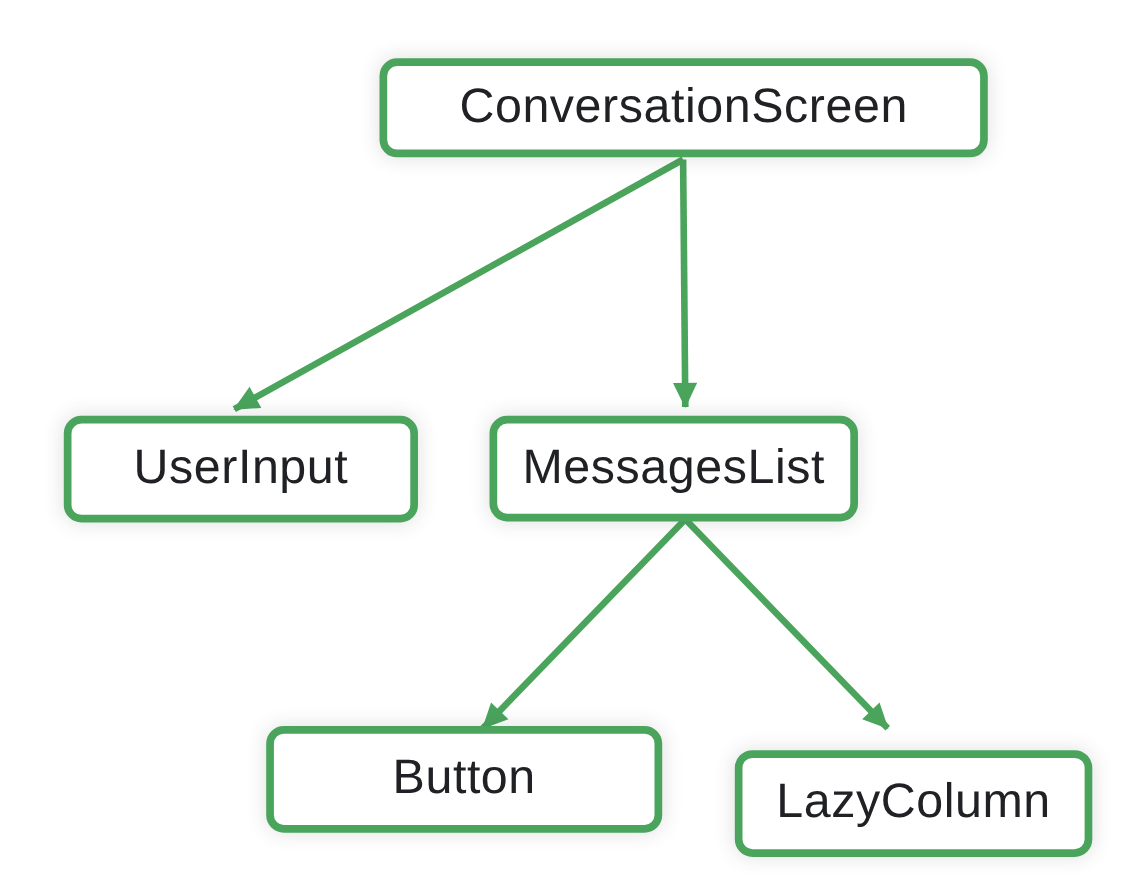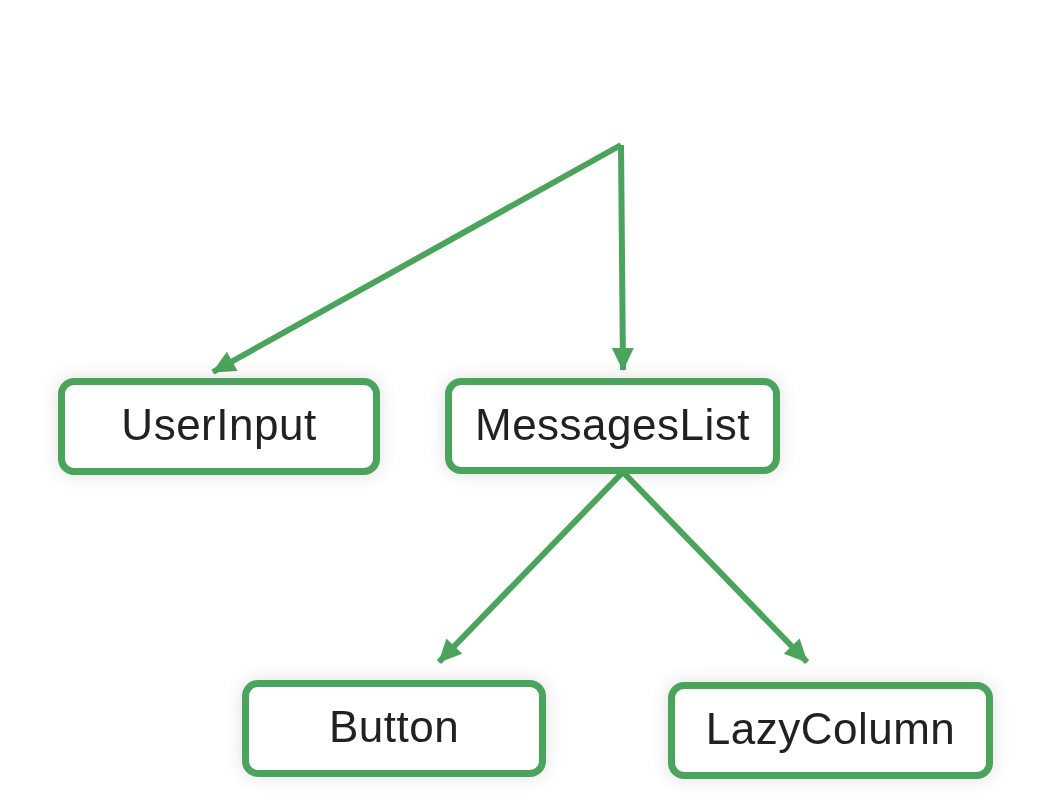--- a/index.html
+++ b/index.html
@@ -50,41 +50,44 @@
     font-size: 44px;
     letter-spacing: 0.5px;
     white-space: nowrap;
     line-height: 1;
     padding-bottom: 3px;
   }
   
   .node-conversationscreen { left: 345px; top: 53px;  width: 553px; height: 90px; }
   .node-userinput          { left: 58px;  top: 378px; width: 322px; height: 97px; }
   .node-messageslist       { left: 445px; top: 378px; width: 335px; height: 96px; }
-  .node-button             { left: 242px; top: 680px; width: 304px; height: 97px; }
+  .node-button             { left: 242px; top: 660px; width: 360px; height: 97px; }
   .node-lazycolumn         { left: 668px; top: 668px; width: 325px; height: 97px; margin-top: 14px; }
 </style>
 </head>
 <body>
 
 <div class="canvas">
 
   <svg class="edges" viewBox="0 0 1040 802" xmlns="http://www.w3.org/2000/svg">
     <defs>
       <marker id="arrow" markerUnits="userSpaceOnUse" markerWidth="28" markerHeight="26" refX="23" refY="12" orient="auto">
         <path class="arrowhead-fill" d="M1,1 L24,12 L1,23 Z"></path>
       </marker>
     </defs>
 
     <line class="edge" x1="621" y1="145" x2="213" y2="372" marker-end="url(#arrow)"></line>
     <line class="edge" x1="621" y1="145" x2="623" y2="370" marker-end="url(#arrow)"></line>
     <line class="edge" x1="623" y1="472" x2="439" y2="662" marker-end="url(#arrow)"></line>
     <line class="edge" x1="623" y1="472" x2="807" y2="662" marker-end="url(#arrow)"></line>
   </svg>
 
+  <div class="node node-conversationscreen">
+    <span class="node-label">ConversationScreen</span>
+  </div>
 
   <div class="node node-userinput">
     <span class="node-label">UserInput</span>
   </div>
 
   <div class="node node-messageslist">
     <span class="node-label">MessagesList</span>
   </div>
 
   <div class="node node-button">

